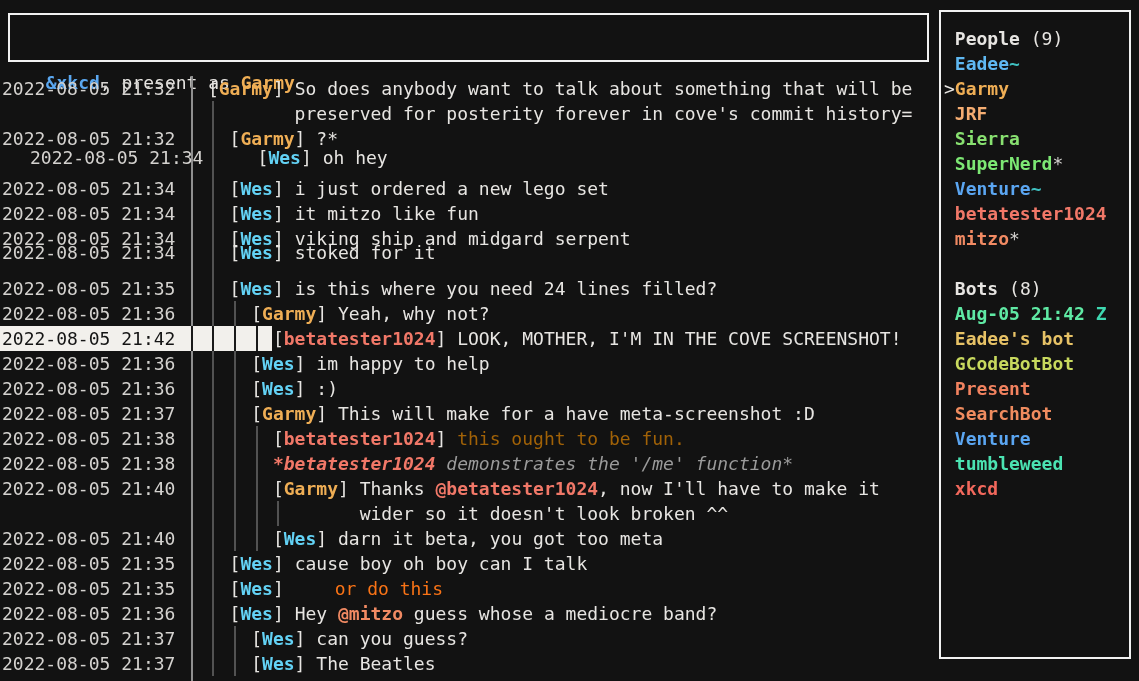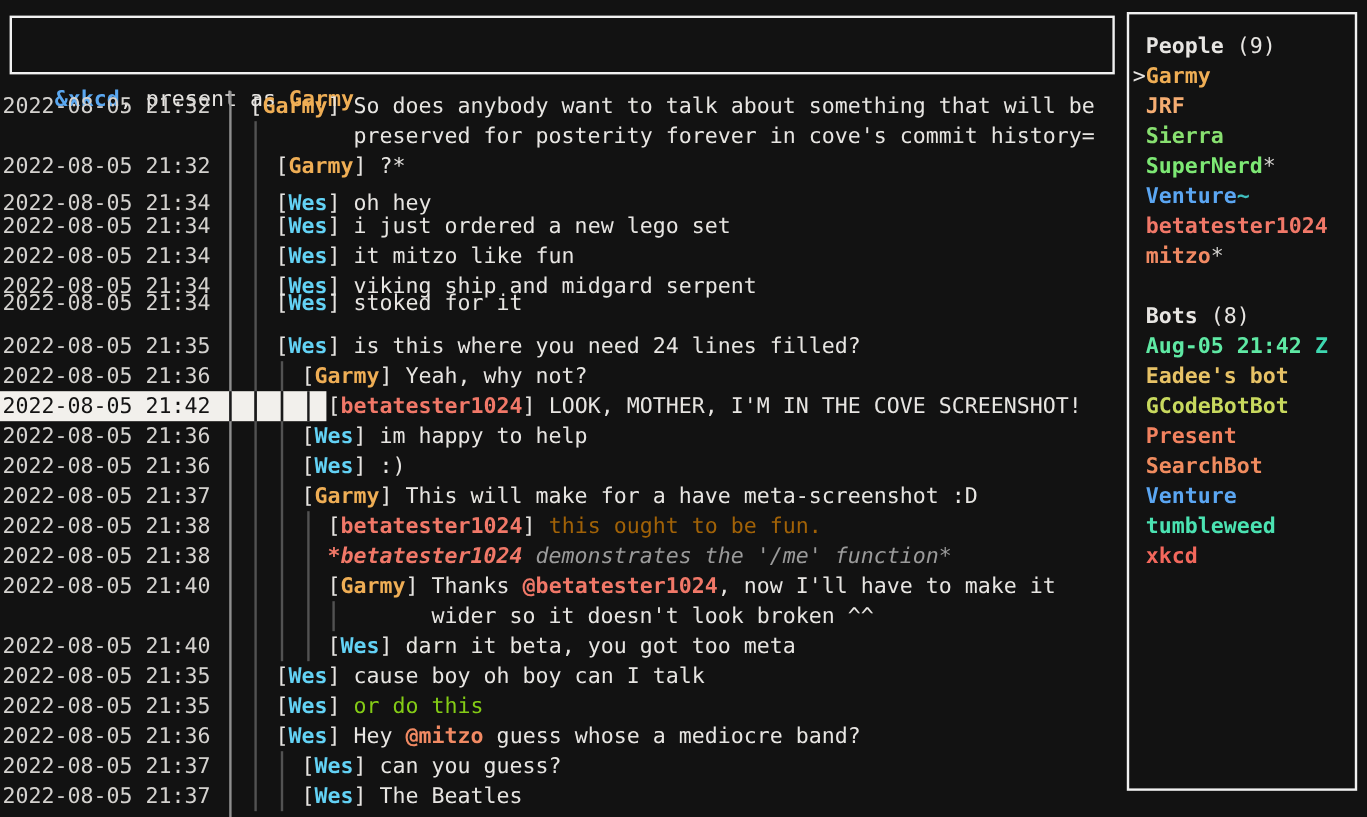--- a/index.html
+++ b/index.html
@@ -44,46 +44,47 @@
     <div class="vline" style="left: 233.995px; top: 626px; height: 50px; background: rgb(82, 82, 82);"></div>
     <div class="vline" style="left: 255.669px; top: 426px; height: 125px; background: rgb(82, 82, 82);"></div>
     <div class="vline" style="left: 277.344px; top: 501px; height: 25px; background: rgb(82, 82, 82);"></div>
     <div class="vline" style="left: 190.648px; top: 326px; height: 25px; background: rgb(26, 26, 26);"></div>
     <div class="vline" style="left: 212.321px; top: 326px; height: 25px; background: rgb(26, 26, 26);"></div>
     <div class="vline" style="left: 233.995px; top: 326px; height: 25px; background: rgb(26, 26, 26);"></div>
     <div class="vline" style="left: 255.669px; top: 326px; height: 25px; background: rgb(26, 26, 26);"></div>
     <div class="chat-row" style="top: 76px;"><span style="color: rgb(212, 210, 207);">2022-08-05 21:32   </span><span style="color: rgb(231, 229, 226);">[</span><span style="color: rgb(239, 174, 85); font-weight: bold;">Garmy</span><span style="color: rgb(231, 229, 226);">] </span><span style="color: rgb(231, 229, 226);">So does anybody want to talk about something that will be</span></div>
     <div class="chat-row" style="top: 101px;"><span style="color: rgb(212, 210, 207);">                           </span><span style="color: rgb(231, 229, 226);">preserved for posterity forever in cove's commit history=</span></div>
     <div class="chat-row" style="top: 126px;"><span style="color: rgb(212, 210, 207);">2022-08-05 21:32     </span><span style="color: rgb(231, 229, 226);">[</span><span style="color: rgb(239, 174, 85); font-weight: bold;">Garmy</span><span style="color: rgb(231, 229, 226);">] </span><span style="color: rgb(231, 229, 226);">?*</span></div>
-    <div class="chat-row" style="top: 157px;"><span style="color: rgb(212, 210, 207);">2022-08-05 21:34     </span><span style="color: rgb(231, 229, 226);">[</span><span style="color: rgb(99, 210, 245); font-weight: bold;">Wes</span><span style="color: rgb(231, 229, 226);">] </span><span style="color: rgb(231, 229, 226);">oh hey</span></div>
+    <div class="chat-row" style="top: 145px; margin-left: 28px;"><span style="color: rgb(212, 210, 207);">2022-08-05 21:34     </span><span style="color: rgb(231, 229, 226);">[</span><span style="color: rgb(99, 210, 245); font-weight: bold;">Wes</span><span style="color: rgb(231, 229, 226);">] </span><span style="color: rgb(231, 229, 226);">oh hey</span></div>
     <div class="chat-row" style="top: 176px;"><span style="color: rgb(212, 210, 207);">2022-08-05 21:34     </span><span style="color: rgb(231, 229, 226);">[</span><span style="color: rgb(99, 210, 245); font-weight: bold;">Wes</span><span style="color: rgb(231, 229, 226);">] </span><span style="color: rgb(231, 229, 226); margin-top: 38px;">i just ordered a new lego set</span></div>
     <div class="chat-row" style="top: 201px;"><span style="color: rgb(212, 210, 207);">2022-08-05 21:34     </span><span style="color: rgb(231, 229, 226);">[</span><span style="color: rgb(99, 210, 245); font-weight: bold;">Wes</span><span style="color: rgb(231, 229, 226);">] </span><span style="color: rgb(231, 229, 226);">it mitzo like fun</span></div>
     <div class="chat-row" style="top: 226px;"><span style="color: rgb(212, 210, 207);">2022-08-05 21:34     </span><span style="color: rgb(231, 229, 226);">[</span><span style="color: rgb(99, 210, 245); font-weight: bold;">Wes</span><span style="color: rgb(231, 229, 226);">] </span><span style="color: rgb(231, 229, 226);">viking ship and midgard serpent</span></div>
     <div class="chat-row" style="top: 240px;"><span style="color: rgb(212, 210, 207);">2022-08-05 21:34     </span><span style="color: rgb(231, 229, 226);">[</span><span style="color: rgb(99, 210, 245); font-weight: bold;">Wes</span><span style="color: rgb(231, 229, 226);">] </span><span style="color: rgb(231, 229, 226);">stoked for it</span></div>
     <div class="chat-row" style="top: 276px;"><span style="color: rgb(212, 210, 207);">2022-08-05 21:35     </span><span style="color: rgb(231, 229, 226);">[</span><span style="color: rgb(99, 210, 245); font-weight: bold;">Wes</span><span style="color: rgb(231, 229, 226);">] </span><span style="color: rgb(231, 229, 226);">is this where you need 24 lines filled?</span></div>
     <div class="chat-row" style="top: 301px;"><span style="color: rgb(212, 210, 207);">2022-08-05 21:36       </span><span style="color: rgb(231, 229, 226);">[</span><span style="color: rgb(239, 174, 85); font-weight: bold;">Garmy</span><span style="color: rgb(231, 229, 226);">] </span><span style="color: rgb(231, 229, 226);">Yeah, why not?</span></div>
     <div class="chat-row" style="top: 326px;"><span style="color: rgb(20, 20, 20);">2022-08-05 21:42         </span><span style="color: rgb(231, 229, 226);">[</span><span style="color: rgb(241, 120, 104); font-weight: bold;">betatester1024</span><span style="color: rgb(231, 229, 226);">] </span><span style="color: rgb(231, 229, 226);">LOOK, MOTHER, I'M IN THE COVE SCREENSHOT!</span></div>
     <div class="chat-row" style="top: 351px;"><span style="color: rgb(212, 210, 207);">2022-08-05 21:36       </span><span style="color: rgb(231, 229, 226);">[</span><span style="color: rgb(99, 210, 245); font-weight: bold;">Wes</span><span style="color: rgb(231, 229, 226);">] </span><span style="color: rgb(231, 229, 226);">im happy to help</span></div>
     <div class="chat-row" style="top: 376px;"><span style="color: rgb(212, 210, 207);">2022-08-05 21:36       </span><span style="color: rgb(231, 229, 226);">[</span><span style="color: rgb(99, 210, 245); font-weight: bold;">Wes</span><span style="color: rgb(231, 229, 226);">] </span><span style="color: rgb(231, 229, 226);">:)</span></div>
     <div class="chat-row" style="top: 401px;"><span style="color: rgb(212, 210, 207);">2022-08-05 21:37       </span><span style="color: rgb(231, 229, 226);">[</span><span style="color: rgb(239, 174, 85); font-weight: bold;">Garmy</span><span style="color: rgb(231, 229, 226);">] </span><span style="color: rgb(231, 229, 226);">This will make for a have meta-screenshot :D</span></div>
     <div class="chat-row" style="top: 426px;"><span style="color: rgb(212, 210, 207);">2022-08-05 21:38         </span><span style="color: rgb(231, 229, 226);">[</span><span style="color: rgb(241, 120, 104); font-weight: bold;">betatester1024</span><span style="color: rgb(231, 229, 226);">] </span><span style="color: #a16207;">this ought to be fun.</span></div>
     <div class="chat-row" style="top: 451px;"><span style="color: rgb(212, 210, 207);">2022-08-05 21:38         </span><span style="color: rgb(241, 120, 104); font-weight: bold; font-style: italic;">*betatester1024</span><span style="color: rgb(155, 155, 155); font-style: italic;"> demonstrates the '/me' function*</span></div>
     <div class="chat-row" style="top: 476px;"><span style="color: rgb(212, 210, 207);">2022-08-05 21:40         </span><span style="color: rgb(231, 229, 226);">[</span><span style="color: rgb(239, 174, 85); font-weight: bold;">Garmy</span><span style="color: rgb(231, 229, 226);">] </span><span style="color: rgb(231, 229, 226);">Thanks </span><span style="color: rgb(241, 120, 104); font-weight: bold;">@betatester1024</span><span style="color: rgb(231, 229, 226);">, now I'll have to make it</span></div>
     <div class="chat-row" style="top: 501px;"><span style="color: rgb(212, 210, 207);">                                 </span><span style="color: rgb(231, 229, 226);">wider so it doesn't look broken ^^</span></div>
     <div class="chat-row" style="top: 526px;"><span style="color: rgb(212, 210, 207);">2022-08-05 21:40         </span><span style="color: rgb(231, 229, 226);">[</span><span style="color: rgb(99, 210, 245); font-weight: bold;">Wes</span><span style="color: rgb(231, 229, 226);">] </span><span style="color: rgb(231, 229, 226);">darn it beta, you got too meta</span></div>
     <div class="chat-row" style="top: 551px;"><span style="color: rgb(212, 210, 207);">2022-08-05 21:35     </span><span style="color: rgb(231, 229, 226);">[</span><span style="color: rgb(99, 210, 245); font-weight: bold;">Wes</span><span style="color: rgb(231, 229, 226);">] </span><span style="color: rgb(231, 229, 226);">cause boy oh boy can I talk</span></div>
-    <div class="chat-row" style="top: 576px;"><span style="color: rgb(212, 210, 207);">2022-08-05 21:35     </span><span style="color: rgb(231, 229, 226);">[</span><span style="color: rgb(99, 210, 245); font-weight: bold;">Wes</span><span style="color: rgb(231, 229, 226);">] </span><span style="color: #84cc16;">or do this</span></div>
+    <div class="chat-row" style="top: 576px;"><span style="color: rgb(212, 210, 207);">2022-08-05 21:35     </span><span style="color: rgb(231, 229, 226);">[</span><span style="color: rgb(99, 210, 245); font-weight: bold;">Wes</span><span style="color: rgb(231, 229, 226);">] </span><span style="color: #f97316; margin-left: 40px;">or do this</span></div>
     <div class="chat-row" style="top: 601px;"><span style="color: rgb(212, 210, 207);">2022-08-05 21:36     </span><span style="color: rgb(231, 229, 226);">[</span><span style="color: rgb(99, 210, 245); font-weight: bold;">Wes</span><span style="color: rgb(231, 229, 226);">] </span><span style="color: rgb(231, 229, 226);">Hey </span><span style="color: rgb(241, 138, 99); font-weight: bold;">@mitzo</span><span style="color: rgb(231, 229, 226);"> guess whose a mediocre band?</span></div>
     <div class="chat-row" style="top: 626px;"><span style="color: rgb(212, 210, 207);">2022-08-05 21:37       </span><span style="color: rgb(231, 229, 226);">[</span><span style="color: rgb(99, 210, 245); font-weight: bold;">Wes</span><span style="color: rgb(231, 229, 226);">] </span><span style="color: rgb(231, 229, 226);">can you guess?</span></div>
     <div class="chat-row" style="top: 651px;"><span style="color: rgb(212, 210, 207);">2022-08-05 21:37       </span><span style="color: rgb(231, 229, 226);">[</span><span style="color: rgb(99, 210, 245); font-weight: bold;">Wes</span><span style="color: rgb(231, 229, 226);">] </span><span style="color: rgb(231, 229, 226);">The Beatles</span></div>
   </div>
 
 <div id="sidebar-box">
   <div id="sidebar-rows">
       <div class="sb-row"><span style="color: rgb(231, 229, 226);"> </span><span style="color: rgb(231, 229, 226); font-weight: bold;">People</span><span style="color: rgb(231, 229, 226);"> (9)</span></div>
+      <div class="sb-row"><span style="color: rgb(231, 229, 226);"> </span><span style="color: rgb(95, 184, 242); font-weight: bold;">Eadee</span><span style="color: rgb(63, 191, 191); font-weight: bold;">~</span></div>
       <div class="sb-row"><span style="color: rgb(231, 229, 226);">&gt;</span><span style="color: rgb(239, 174, 85); font-weight: bold;">Garmy</span></div>
       <div class="sb-row"><span style="color: rgb(231, 229, 226);"> </span><span style="color: rgb(245, 173, 114); font-weight: bold;">JRF</span></div>
       <div class="sb-row"><span style="color: rgb(231, 229, 226);"> </span><span style="color: rgb(136, 224, 112); font-weight: bold;">Sierra</span></div>
       <div class="sb-row"><span style="color: rgb(231, 229, 226);"> </span><span style="color: rgb(125, 232, 116); font-weight: bold;">SuperNerd</span><span style="color: rgb(214, 212, 209);">*</span></div>
       <div class="sb-row"><span style="color: rgb(231, 229, 226);"> </span><span style="color: rgb(91, 166, 242); font-weight: bold;">Venture</span><span style="color: rgb(63, 191, 191); font-weight: bold;">~</span></div>
       <div class="sb-row"><span style="color: rgb(231, 229, 226);"> </span><span style="color: rgb(241, 120, 104); font-weight: bold;">betatester1024</span></div>
       <div class="sb-row"><span style="color: rgb(231, 229, 226);"> </span><span style="color: rgb(241, 138, 99); font-weight: bold;">mitzo</span><span style="color: rgb(214, 212, 209);">*</span></div>
       <div class="sb-row"></div>
       <div class="sb-row"><span style="color: rgb(231, 229, 226);"> </span><span style="color: rgb(231, 229, 226); font-weight: bold;">Bots</span><span style="color: rgb(231, 229, 226);"> (8)</span></div>
       <div class="sb-row"><span style="color: rgb(231, 229, 226);"> </span><span style="color: rgb(95, 233, 164); font-weight: bold;">Aug-05 21:42 </span><span style="color: rgb(62, 216, 176); font-weight: bold;">Z</span></div>

